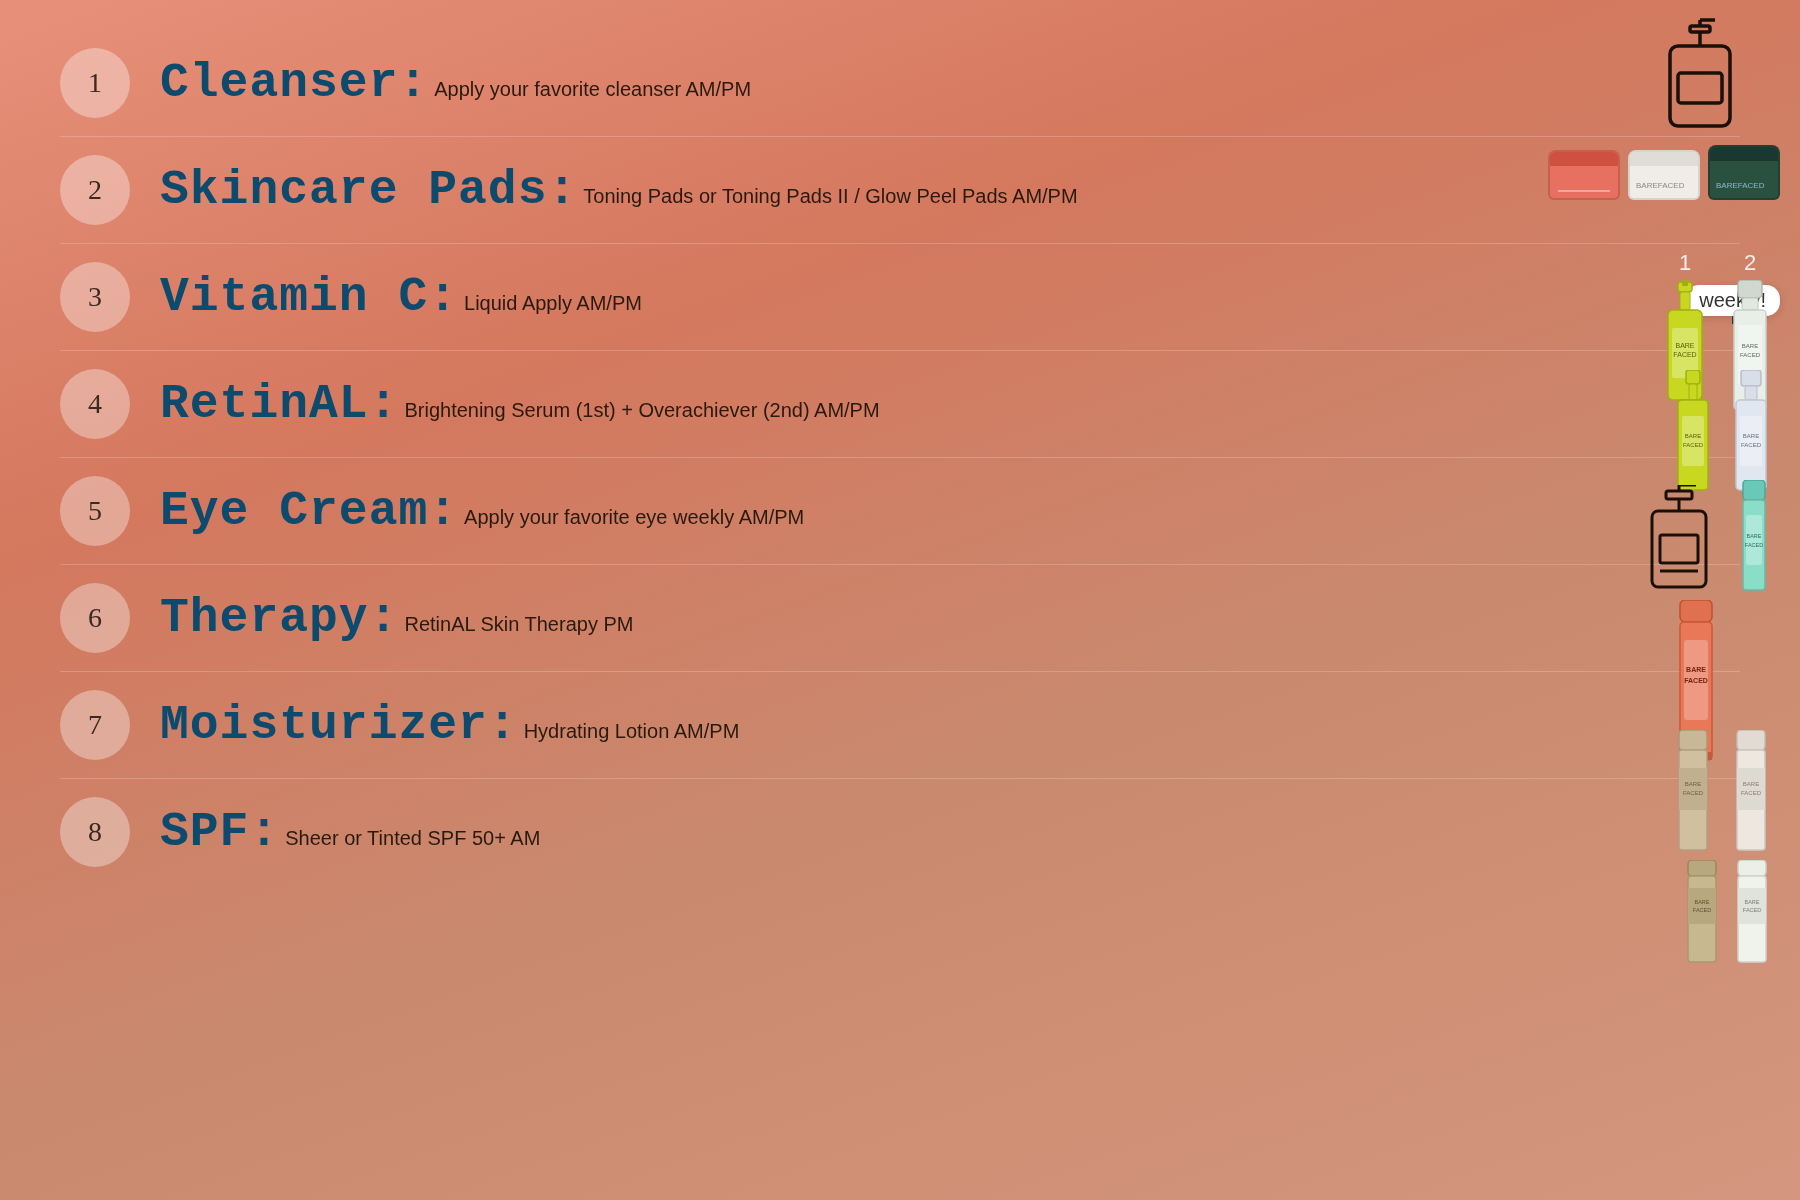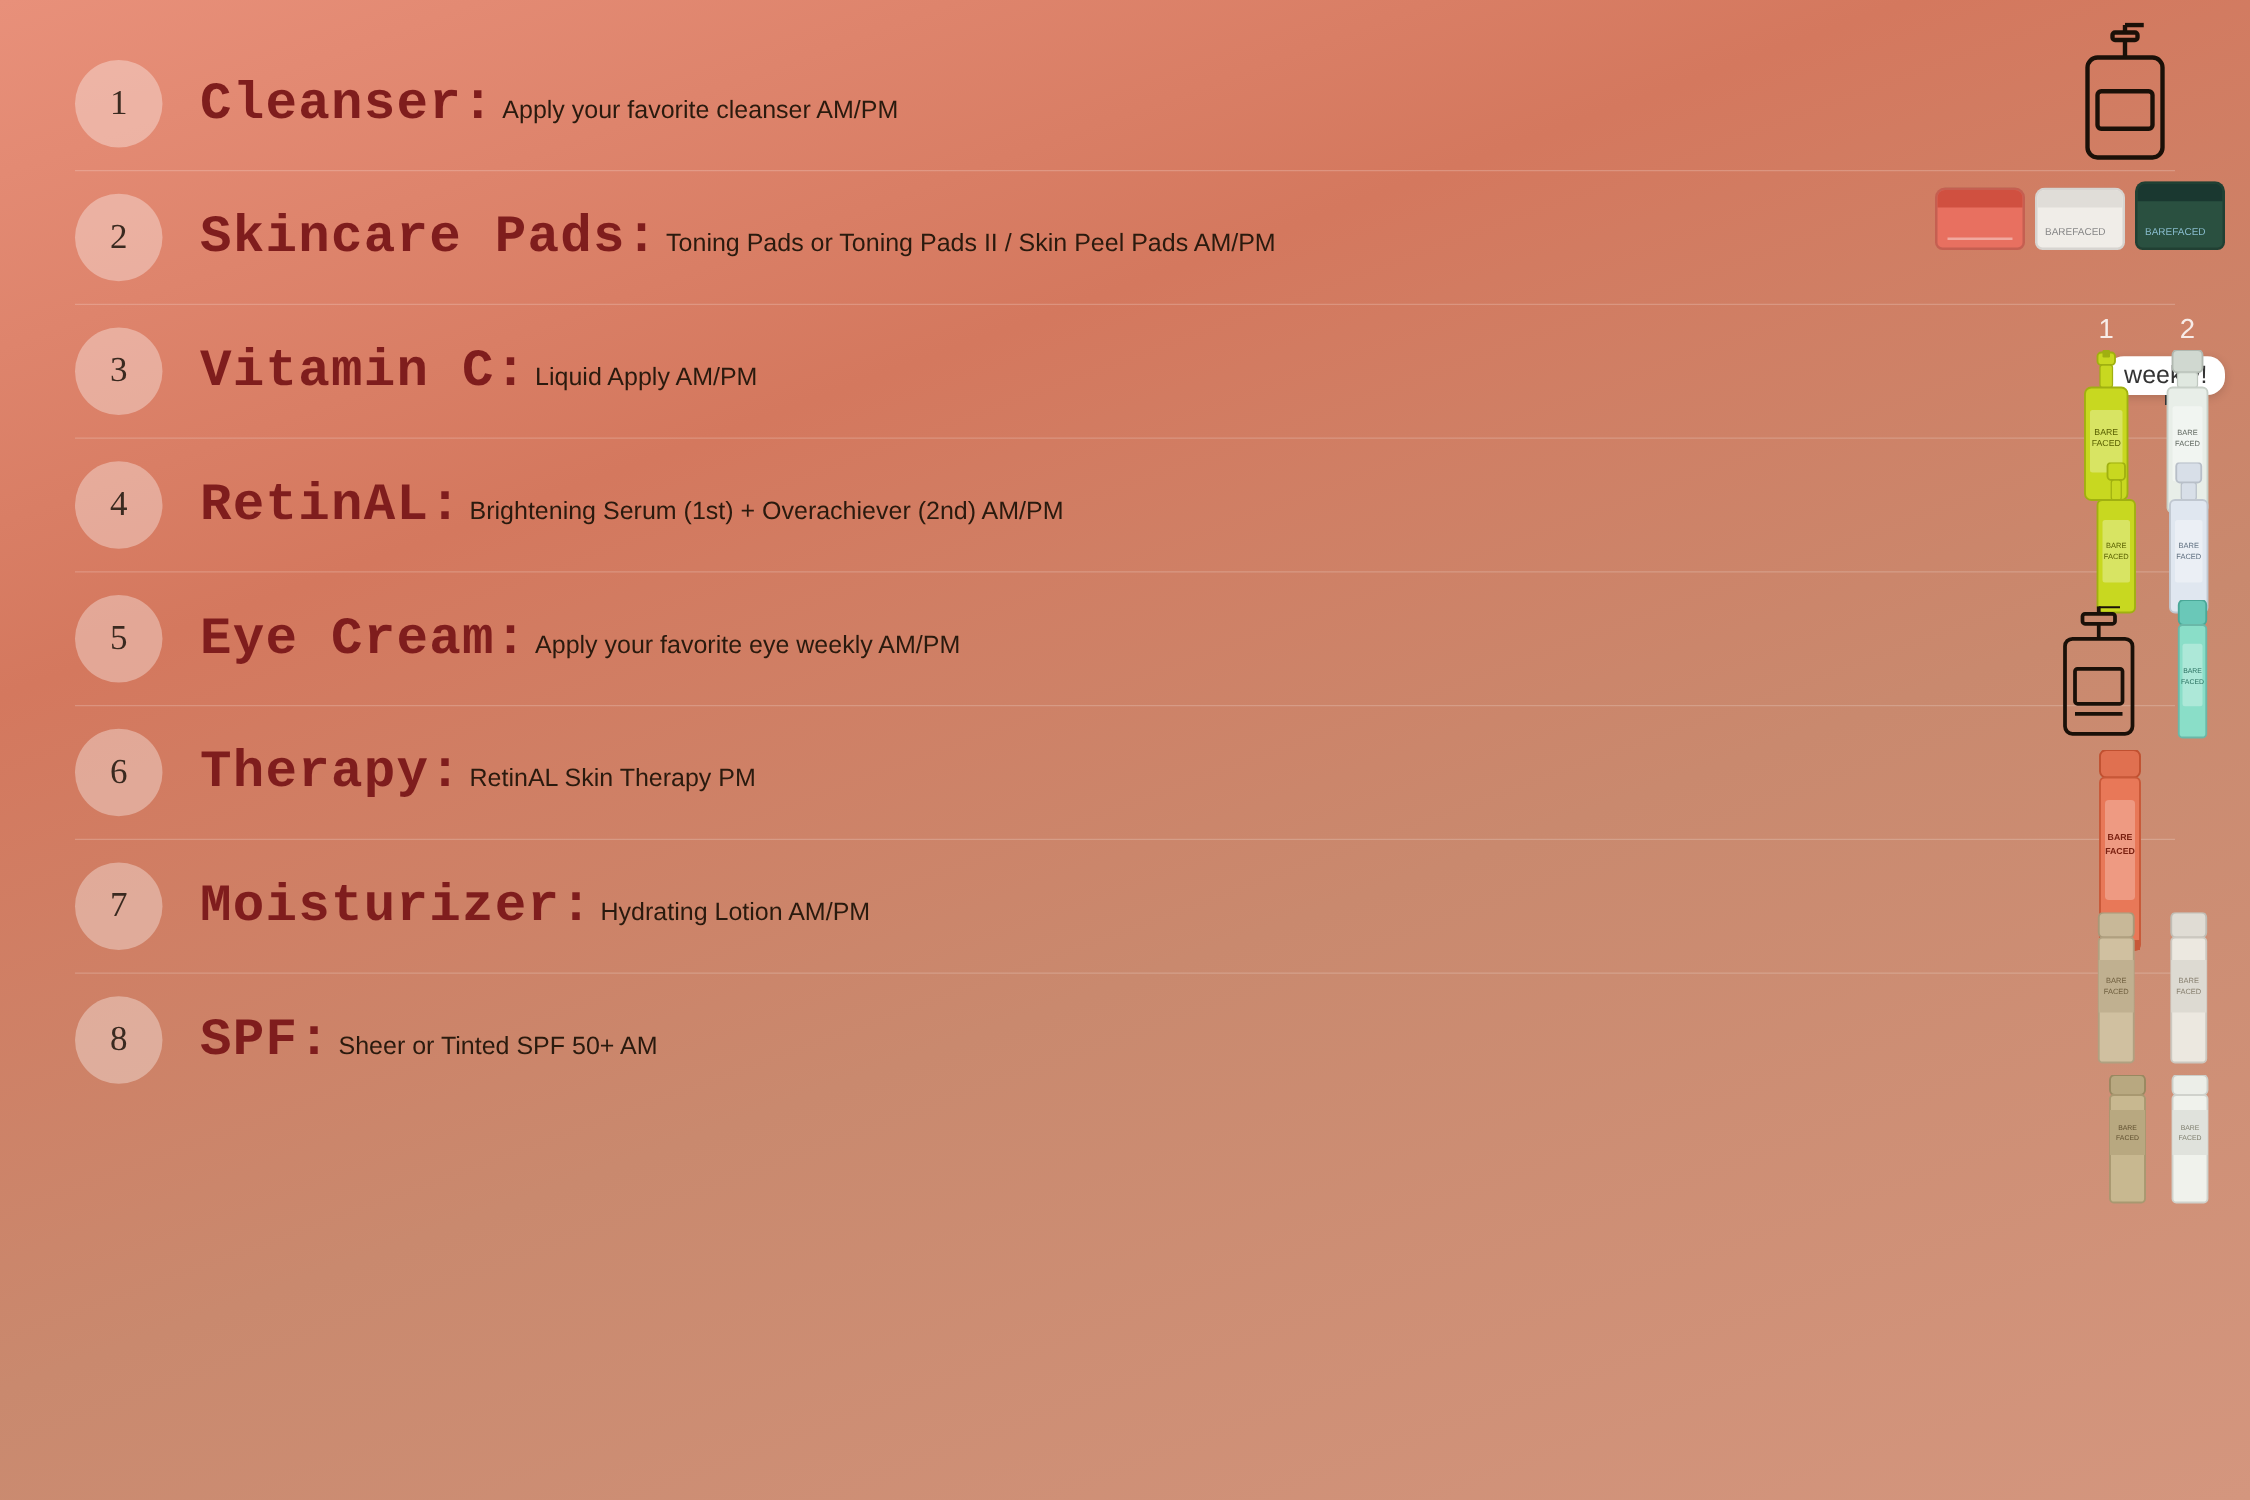--- a/index.html
+++ b/index.html
@@ -46,23 +46,23 @@
       flex-shrink: 0;
       margin-right: 30px;
     }
 
     .step-content {
       flex: 1;
     }
 
     .step-title {
       font-family: 'Courier New', Courier, monospace;
-      font-size: 42px;
+      font-size: 48px;
       font-weight: bold;
-      color: #7f1d1d;
+      color: #0c4a6e;
       letter-spacing: 1px;
     }
 
     .step-desc {
       font-family: Arial, sans-serif;
       font-size: 20px;
       color: #2a1a0e;
       font-weight: normal;
       margin-left: 2px;
     }
@@ -189,21 +189,21 @@
       <div class="step-content">
         <span class="step-title">Cleanser:</span>
         <span class="step-desc">Apply your favorite cleanser AM/PM</span>
       </div>
     </div>
 
     <div class="step-row">
       <div class="step-number">2</div>
       <div class="step-content">
         <span class="step-title">Skincare Pads:</span>
-        <span class="step-desc">Toning Pads or Toning Pads II / Skin Peel Pads AM/PM</span>
+        <span class="step-desc">Toning Pads or Toning Pads II / Glow Peel Pads AM/PM</span>
       </div>
     </div>
 
     <div class="step-row">
       <div class="step-number">3</div>
       <div class="step-content">
         <span class="step-title">Vitamin C:</span>
         <span class="step-desc">Liquid Apply AM/PM</span>
       </div>
     </div>

